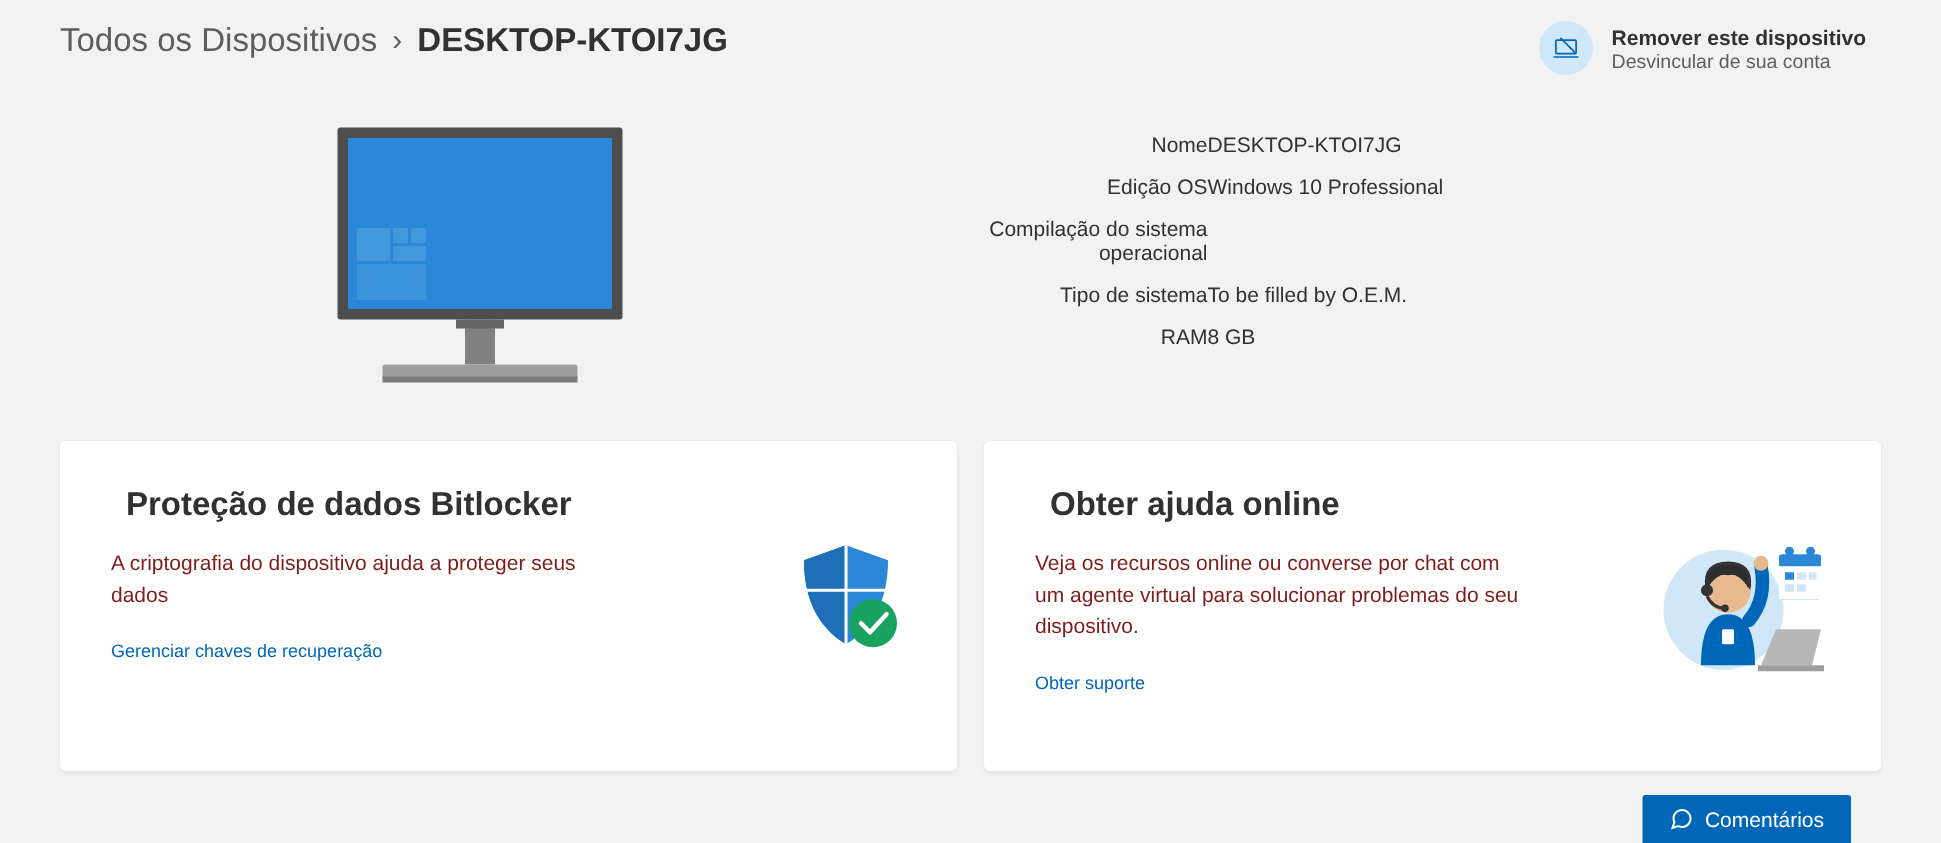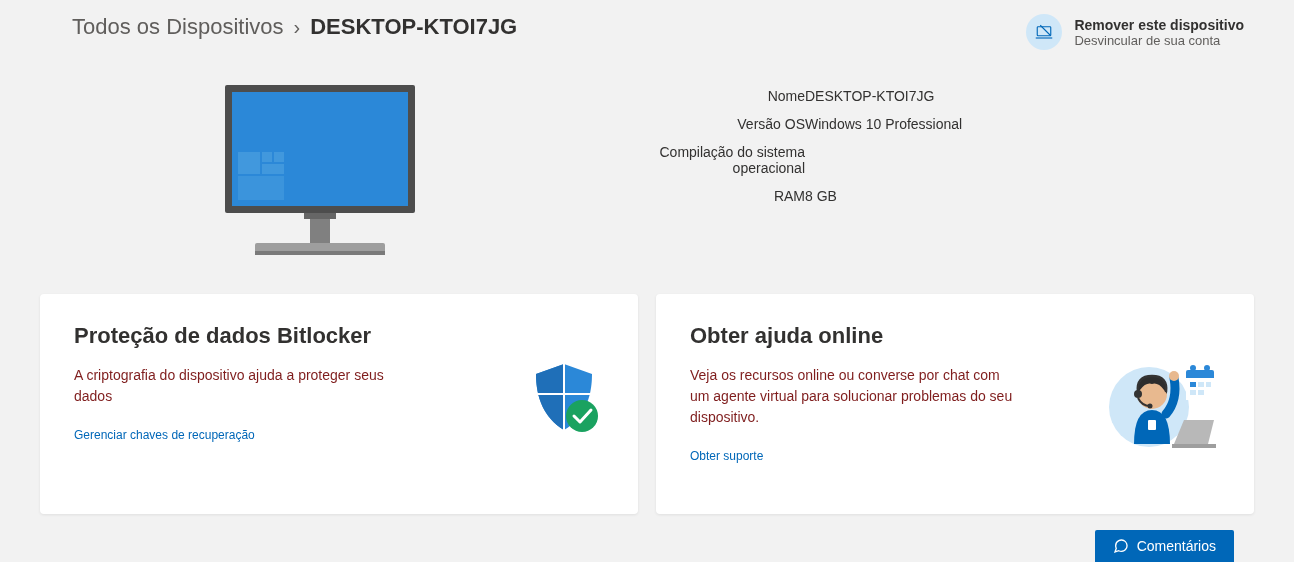--- a/index.html
+++ b/index.html
@@ -12,21 +12,21 @@
       background: #f2f2f2;
       width: 1294px;
       height: 562px;
       overflow: hidden;
       position: relative;
     }
     .header {
       display: flex;
       justify-content: space-between;
       align-items: flex-start;
-      padding: 14px 50px 0 72px;
+      padding: 14px 50px 0 40px;
     }
     .breadcrumb {
       display: flex;
       align-items: center;
       gap: 10px;
       font-size: 22px;
       color: #323130;
     }
     .breadcrumb-link {
       color: #605e5c;
@@ -105,20 +105,21 @@
       padding: 28px 34px 34px 34px;
       position: relative;
       min-height: 220px;
     }
     .card-title {
       font-size: 22px;
       font-weight: 600;
       color: #323130;
       margin-bottom: 14px;
       line-height: 1.3;
+      margin-left: 10px;
     }
     .card-desc {
       font-size: 14px;
       color: #7f1d1d;
       line-height: 1.5;
       margin-bottom: 18px;
     }
     .card-link {
       color: #0067b8;
       font-size: 12px;
@@ -197,25 +198,29 @@
       <rect x="45" y="163" width="130" height="10" rx="2" fill="#9e9e9e"></rect>
       <rect x="45" y="171" width="130" height="4" fill="#7a7a7a"></rect>
     </svg>
   </div>
   <div class="device-specs">
     <div class="spec-row">
       <div class="spec-label">Nome</div>
       <div class="spec-value">DESKTOP-KTOI7JG</div>
     </div>
     <div class="spec-row">
-      <div class="spec-label">Versão OS</div>
+      <div class="spec-label">Edição OS</div>
       <div class="spec-value">Windows 10 Professional</div>
     </div>
     <div class="spec-row">
       <div class="spec-label">Compilação do sistema operacional</div>
+    </div>
+    <div class="spec-row">
+      <div class="spec-label">Tipo de sistema</div>
+      <div class="spec-value">To be filled by O.E.M.</div>
     </div>
     <div class="spec-row">
       <div class="spec-label">RAM</div>
       <div class="spec-value">8 GB</div>
     </div>
   </div>
 </div>
 
 <div class="cards">
   <div class="card">

